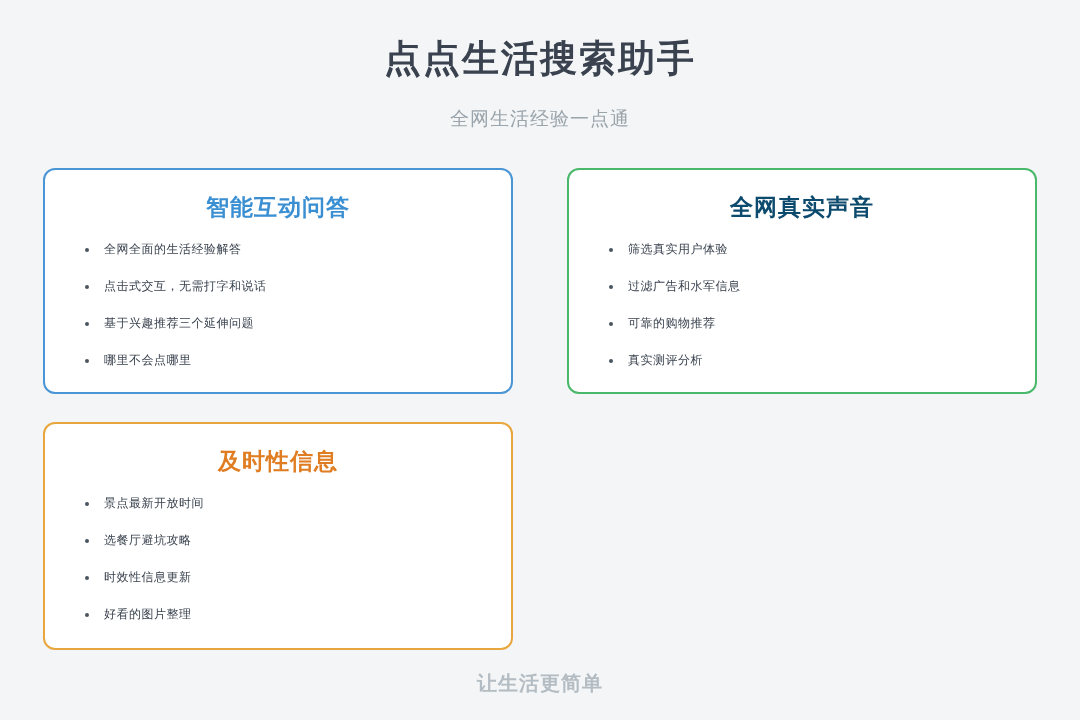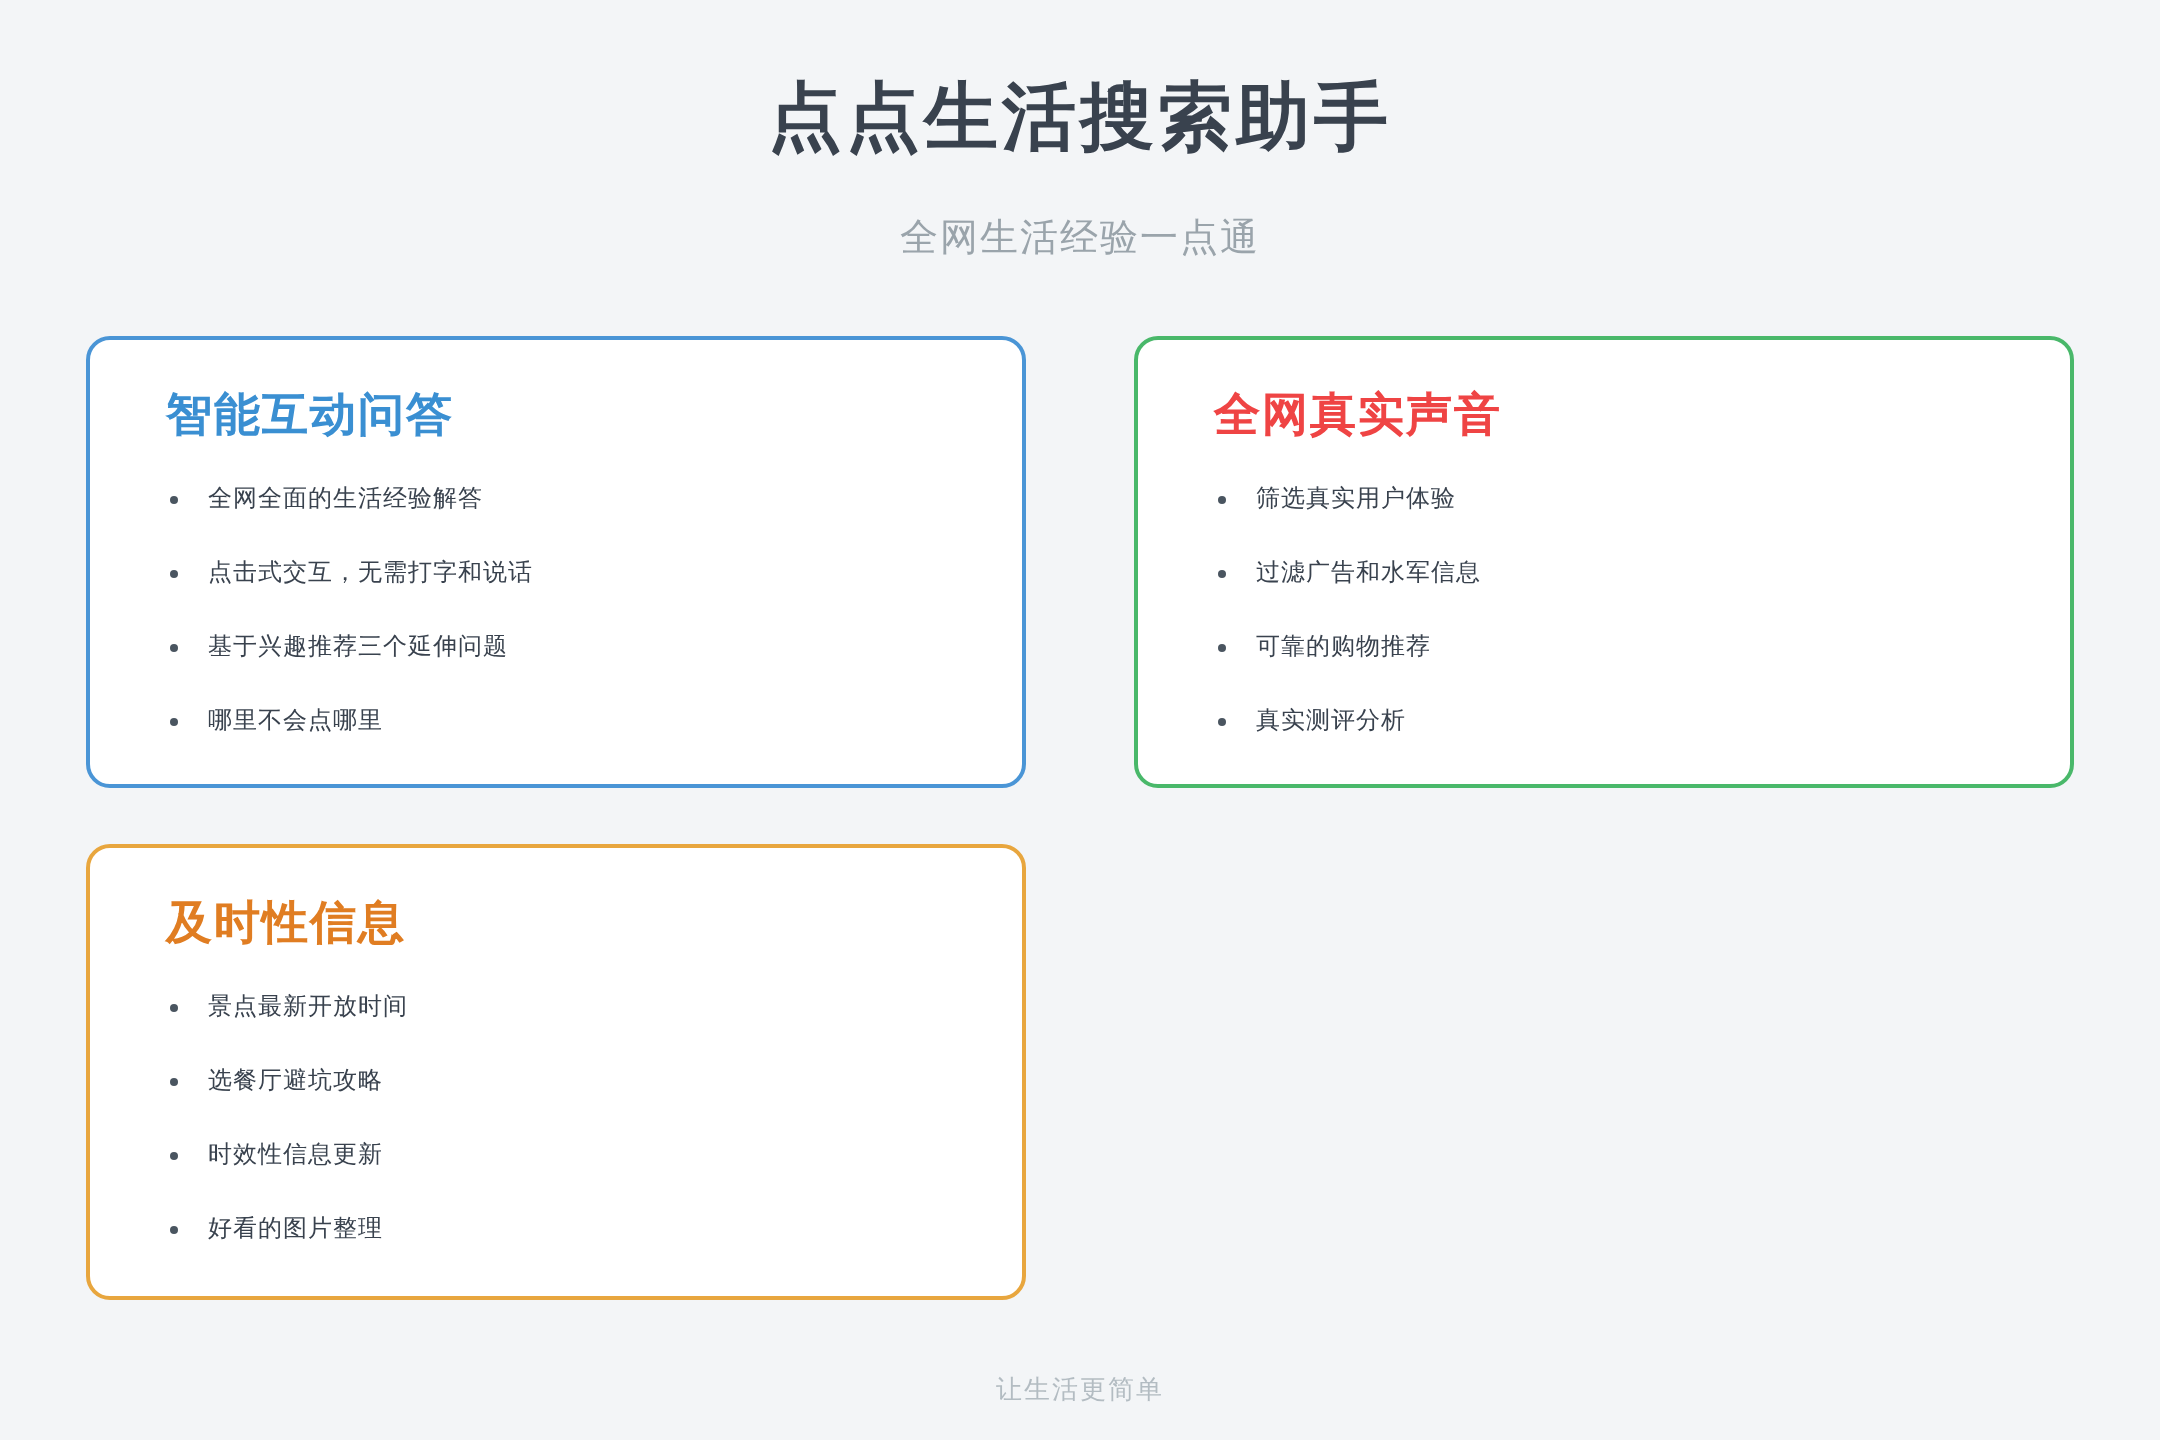--- a/index.html
+++ b/index.html
@@ -39,21 +39,21 @@
     column-gap: 54px;
     row-gap: 28px;
   }
   .card {
     background: #ffffff;
     border: 2px solid #ccc;
     border-radius: 12px;
     padding: 22px 38px 18px 38px;
   }
   .card-title {
-    text-align: left;
+    text-align: center;
     font-size: 23px;
     font-weight: bold;
     letter-spacing: 1px;
     margin-bottom: 18px;
   }
   .card-list {
     list-style: none;
   }
   .card-item {
     position: relative;
@@ -66,24 +66,25 @@
   .card-item .bullet-dot {
     position: absolute;
     left: 2px;
     top: 50%;
     transform: translateY(-50%);
     width: 4px; height: 4px;
     border-radius: 50%;
     background: #4a5560;
   }
   .page-footer {
-    margin-top: 36px;
-    font-size: 13px;
+    margin-top: 20px;
+    font-size: 20px;
     color: #b3bcc2;
     letter-spacing: 1px;
+    font-weight: bold;
   }
 </style>
 </head>
 <body>
 
 <div class="page">
   <h1 class="page-title">点点生活搜索助手</h1>
   <div class="page-subtitle">全网生活经验一点通</div>
 
   <div class="grid">
@@ -93,21 +94,21 @@
       <ul class="card-list">
         <li class="card-item"><span class="bullet-dot"></span><span>全网全面的生活经验解答</span></li>
         <li class="card-item"><span class="bullet-dot"></span><span>点击式交互，无需打字和说话</span></li>
         <li class="card-item"><span class="bullet-dot"></span><span>基于兴趣推荐三个延伸问题</span></li>
         <li class="card-item"><span class="bullet-dot"></span><span>哪里不会点哪里</span></li>
       </ul>
     </div>
 
 
     <div class="card" style="border-color: rgb(73, 184, 106);">
-      <div class="card-title" style="color: #ef4444;">全网真实声音</div>
+      <div class="card-title" style="color: #0c4a6e;">全网真实声音</div>
       <ul class="card-list">
         <li class="card-item"><span class="bullet-dot"></span><span>筛选真实用户体验</span></li>
         <li class="card-item"><span class="bullet-dot"></span><span>过滤广告和水军信息</span></li>
         <li class="card-item"><span class="bullet-dot"></span><span>可靠的购物推荐</span></li>
         <li class="card-item"><span class="bullet-dot"></span><span>真实测评分析</span></li>
       </ul>
     </div>
 
     <div class="card" style="border-color: rgb(232, 166, 62);">
       <div class="card-title" style="color: rgb(224, 125, 34);">及时性信息</div>

